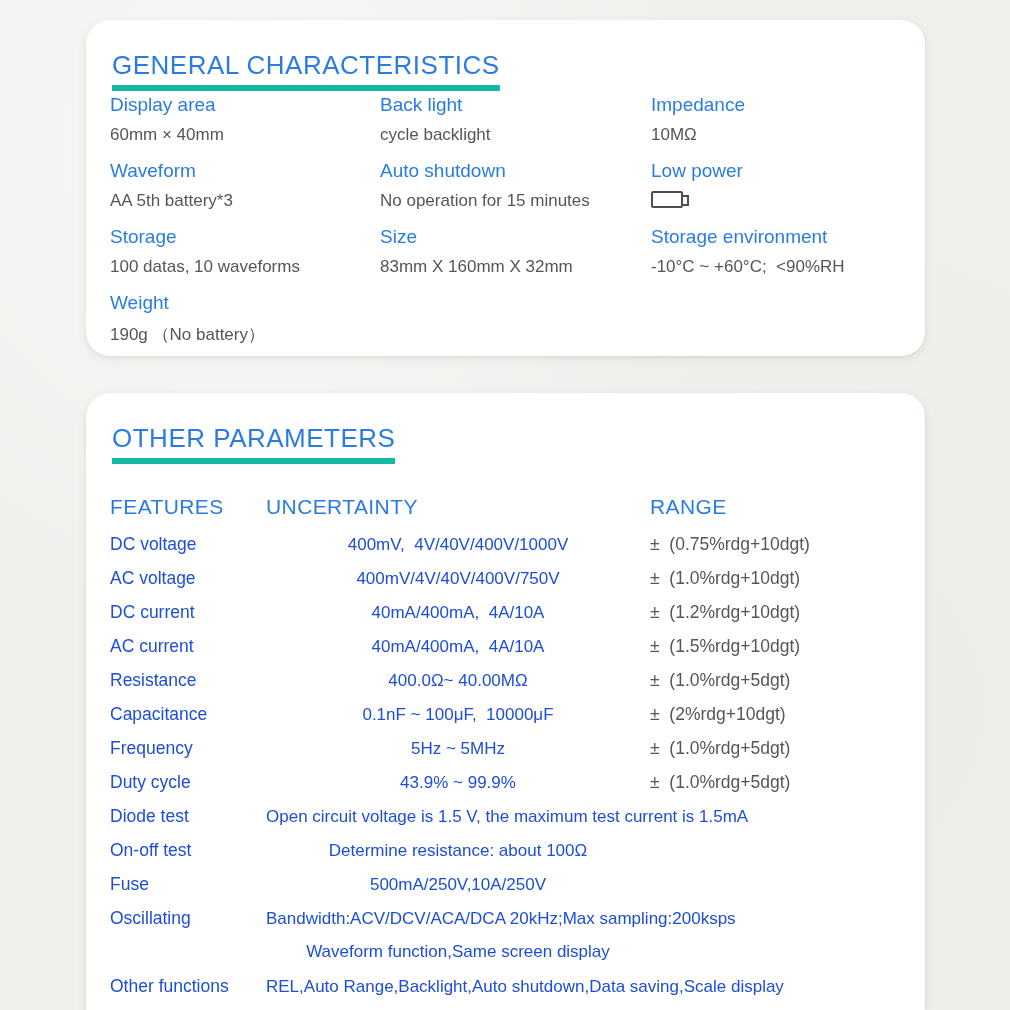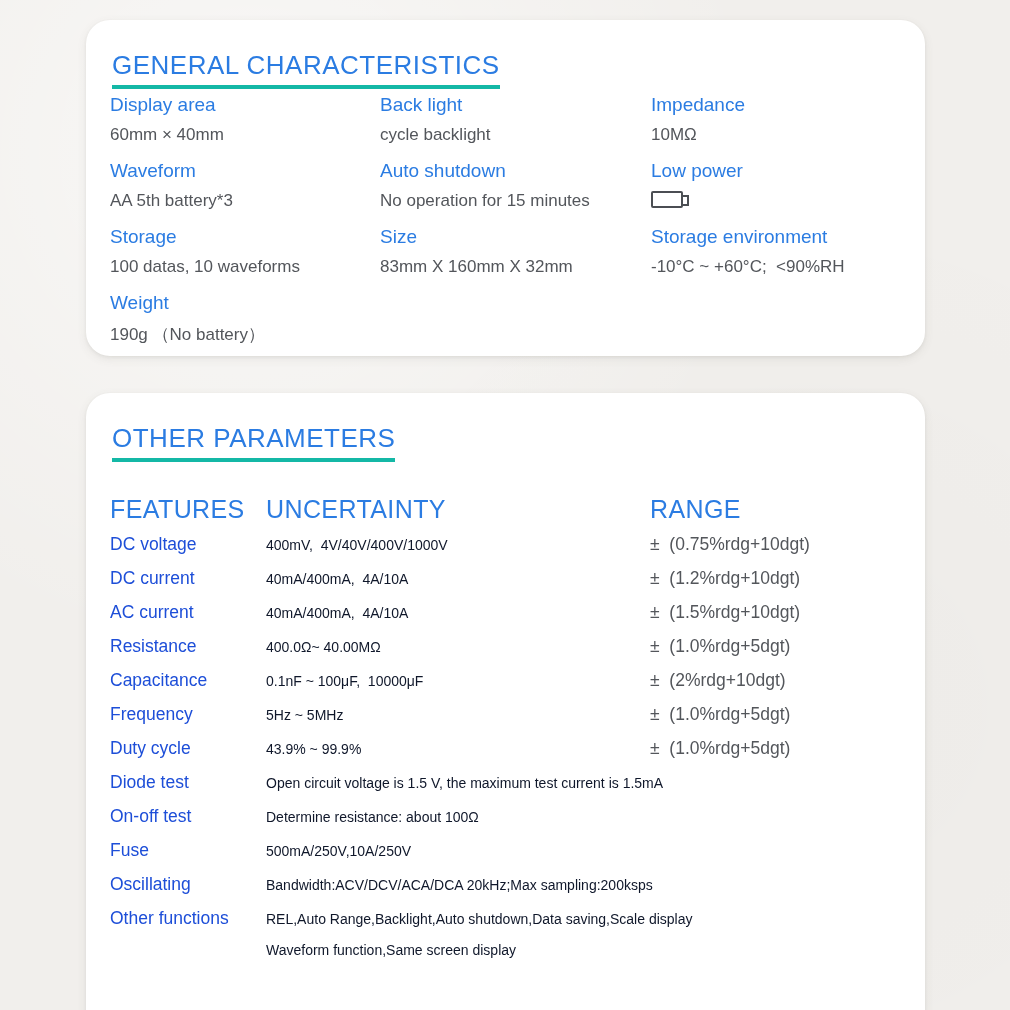--- a/index.html
+++ b/index.html
@@ -24,21 +24,21 @@
   }
   #card-general { top: 20px; height: 336px; }
   #card-other   { top: 393px; height: 668px; }
 
   .section-title {
     display: inline-block;
     margin: 30px 0 0 26px;
     font-size: 26px;
     letter-spacing: 0.5px;
     color: #2b7ce2;
-    border-bottom: 4px solid #14b8a6;
+    border-bottom: 6px solid #14b8a6;
     padding-bottom: 4px;
     font-weight: 400;
   }
 
   
   .gen-grid {
     position: absolute;
     left: 24px; right: 20px; top: 72px;
     display: grid;
     grid-template-columns: 270px 271px 1fr;
@@ -79,26 +79,26 @@
   }
   .tbl-row {
     display: grid;
     grid-template-columns: 156px 384px 1fr;
     align-items: baseline;
     height: 34px;
   }
   .tbl-header { height: 38px; margin-bottom: 1px; }
   .tbl-header > div {
     color: #2b7ce2;
-    font-size: 25px;
+    font-size: 21px;
     letter-spacing: 0.4px;
     white-space: pre;
   }
   .cell-feature { font-size: 17.5px; color: #1d4ed8; white-space: pre; }
-  .cell-range   { font-size: 14px; color: #0f172a; white-space: pre; }
+  .cell-range   { font-size: 17px; color: #1d4ed8; white-space: pre; text-align: center; }
   .cell-unc     { font-size: 17.5px; color: #53565b; white-space: pre; }
 </style>
 </head>
 <body>
 
 <div class="card" id="card-general">
   <h2 class="section-title">GENERAL CHARACTERISTICS</h2>
 
   <div class="gen-grid">
     <div class="gen-cell">
@@ -156,20 +156,25 @@
       <div>UNCERTAINTY</div>
       <div>RANGE</div>
     </div>
 
     <div class="tbl-row">
       <div class="cell-feature">DC voltage</div>
       <div class="cell-range">400mV,  4V/40V/400V/1000V</div>
       <div class="cell-unc">±  (0.75%rdg+10dgt)</div>
     </div>
     <div class="tbl-row">
+      <div class="cell-feature">AC voltage</div>
+      <div class="cell-range">400mV/4V/40V/400V/750V</div>
+      <div class="cell-unc">±  (1.0%rdg+10dgt)</div>
+    </div>
+    <div class="tbl-row">
       <div class="cell-feature">DC current</div>
       <div class="cell-range">40mA/400mA,  4A/10A</div>
       <div class="cell-unc">±  (1.2%rdg+10dgt)</div>
     </div>
     <div class="tbl-row">
       <div class="cell-feature">AC current</div>
       <div class="cell-range">40mA/400mA,  4A/10A</div>
       <div class="cell-unc">±  (1.5%rdg+10dgt)</div>
     </div>
     <div class="tbl-row">
@@ -206,23 +211,23 @@
       <div class="cell-feature">Fuse</div>
       <div class="cell-range">500mA/250V,10A/250V</div>
       <div class="cell-unc"></div>
     </div>
     <div class="tbl-row">
       <div class="cell-feature">Oscillating</div>
       <div class="cell-range">Bandwidth:ACV/DCV/ACA/DCA 20kHz;Max sampling:200ksps</div>
       <div class="cell-unc"></div>
     </div>
     <div class="tbl-row">
+      <div class="cell-feature"></div>
+      <div class="cell-range">Waveform function,Same screen display</div>
+      <div class="cell-unc"></div>
+    </div>
+    <div class="tbl-row">
       <div class="cell-feature">Other functions</div>
       <div class="cell-range">REL,Auto Range,Backlight,Auto shutdown,Data saving,Scale display</div>
       <div class="cell-unc"></div>
     </div>
-    <div class="tbl-row">
-      <div class="cell-feature"></div>
-      <div class="cell-range">Waveform function,Same screen display</div>
-      <div class="cell-unc"></div>
-    </div>
   </div>
 </div>
 
 </body></html>

